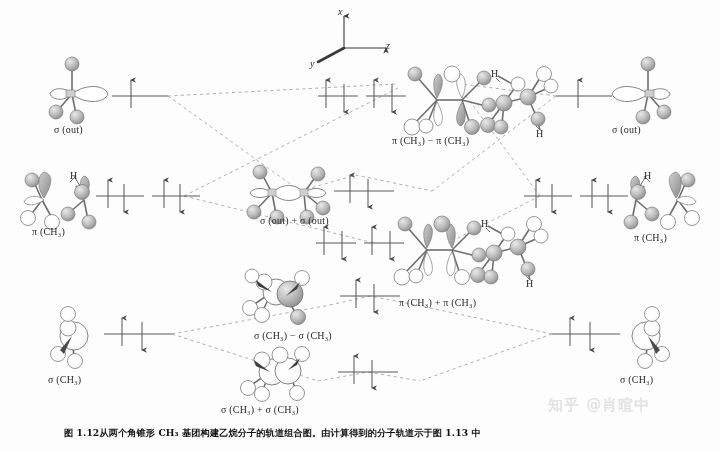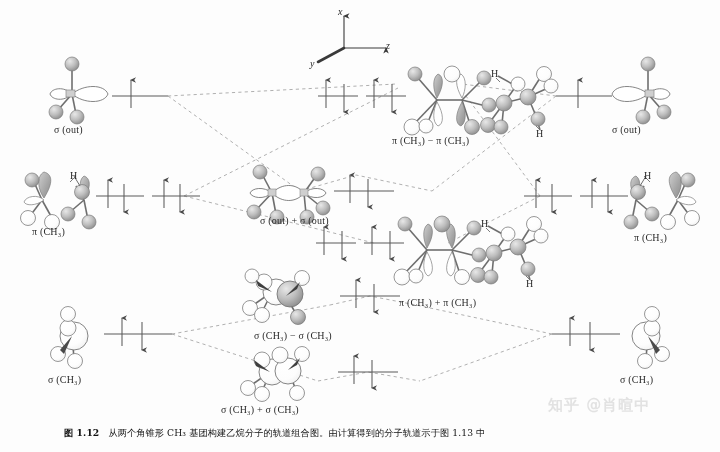--- a/index.html
+++ b/index.html
@@ -52,22 +52,22 @@
     left: 64px;
     top: 427px;
     width: 600px;
     font-family: "DejaVu Serif", serif;
     font-size: 9.2px;
     font-weight: bold;
     color: #111;
     letter-spacing: 0.1px;
     white-space: nowrap;
   }
-  #caption .cap-num { margin-right: 9px; }
-  #caption .cap-body { font-weight: normal; }
+  #caption .cap-num { }
+  #caption .cap-body { font-weight: bold; }
   #watermark {
     position: absolute;
     left: 548px;
     top: 396px;
     font-family: "DejaVu Sans", sans-serif;
     font-size: 15px;
     font-weight: bold;
     color: #e2e2e2;
     letter-spacing: 1px;
     white-space: nowrap;

